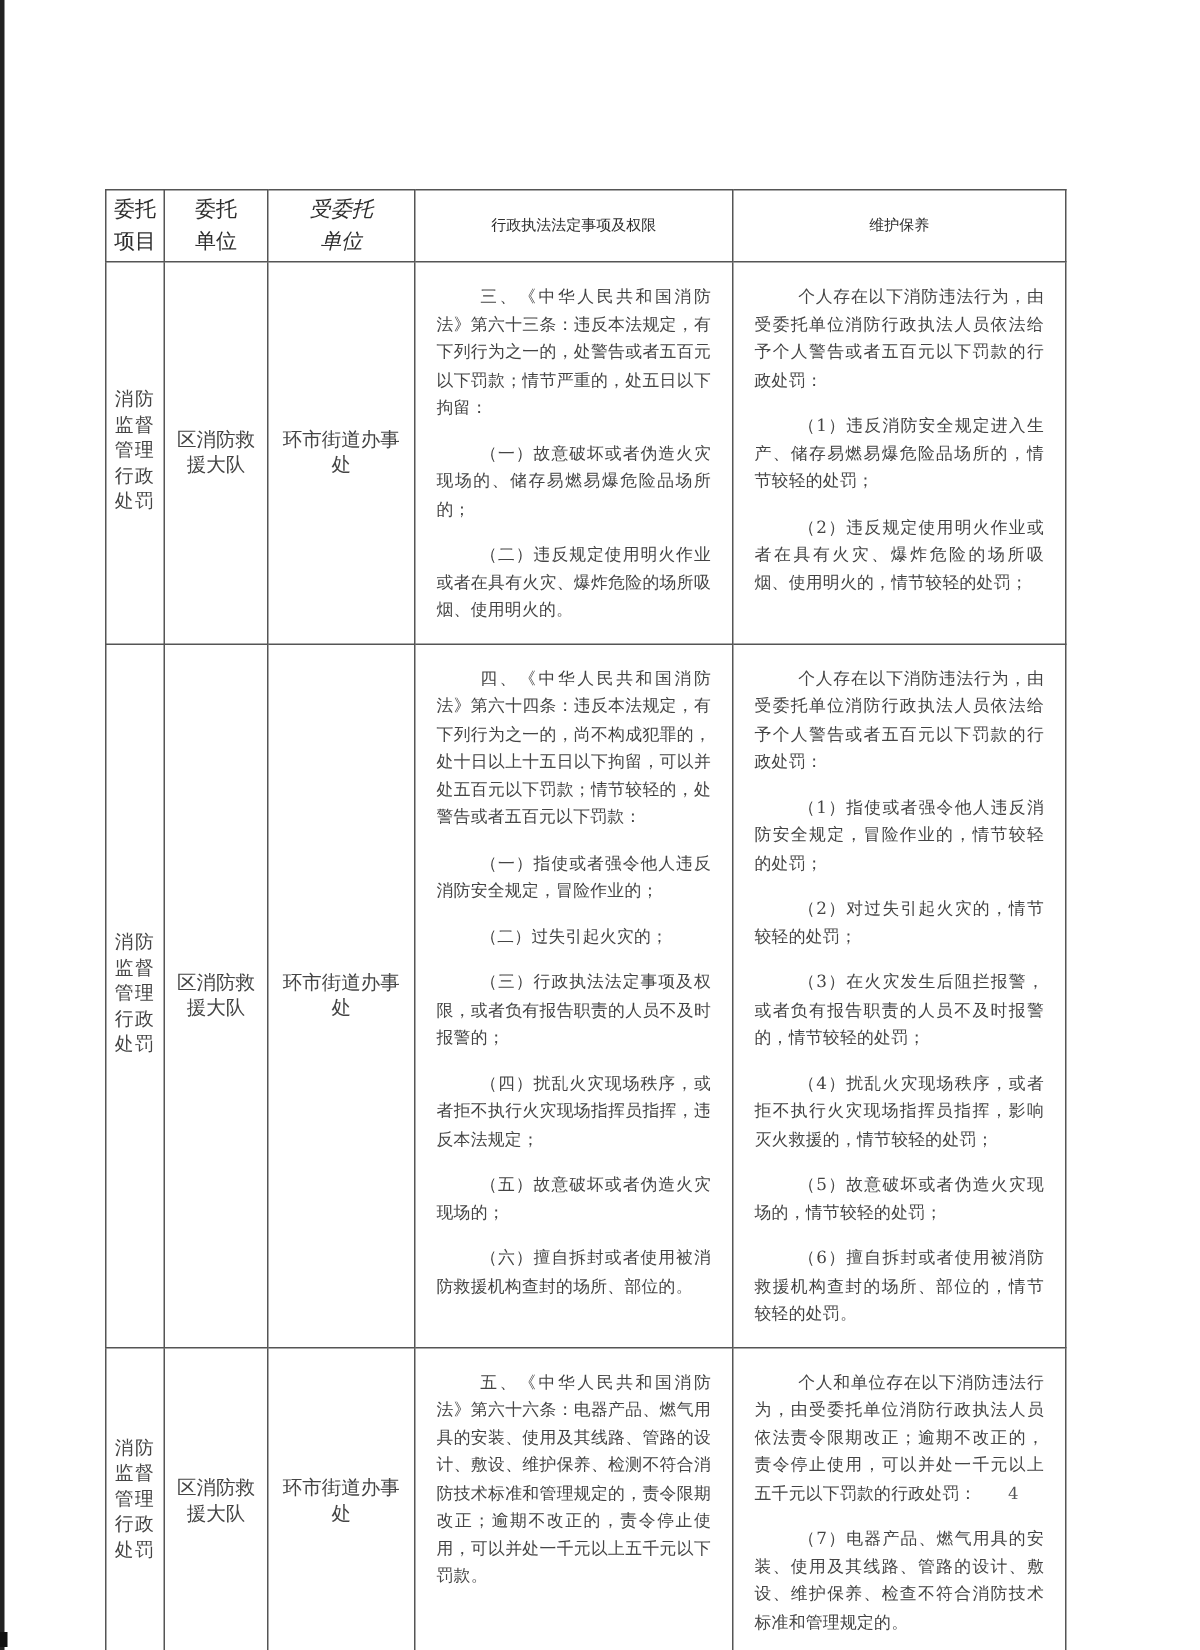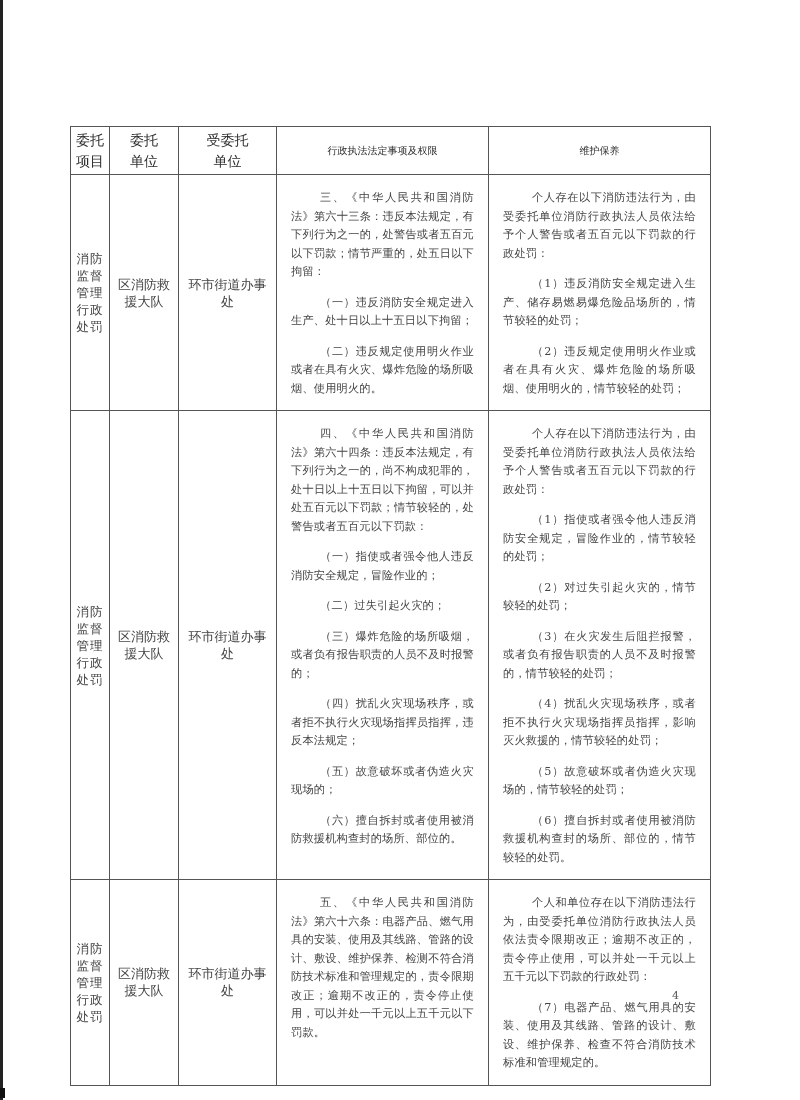--- a/index.html
+++ b/index.html
@@ -19,21 +19,21 @@
     th {
       font-weight: normal; font-size: 10px; color: #2e2e2e; line-height: 22px; vertical-align: middle !important;
       text-align: center;
     }
     .hdr-row { height: 48px; }
     .cont-row { height: 74px; }
     .row3 { height: 174px; }
     .row4 { height: 340px; }
     .row5 { height: 156px; }
     .cell-mid { vertical-align: middle !important; text-align: center; font-size: 13px; line-height: 17px; color: #444; }
-    .item-col { font-size: 12.5px; line-height: 17px; letter-spacing: 1px; padding: 0 3px !important; }
+    .item-col { font-size: 12.5px; line-height: 17px; letter-spacing: 1px; padding: 0 3px !important; font-family: Liberation Mono, monospace; }
     .txt {
       font-size: 11.2px; line-height: 18.5px; color: #444; padding: 2px 2px 0 2px; text-align: justify; letter-spacing: 0.2px;
     }
     .txt p { margin: 12px; }
     .indent { text-indent: 2.6em; }
     .page-num { position: absolute; left: 672px; top: 989px; font-size: 11px; color: #555; }
   </style>
 </head>
 <body>
 
@@ -51,37 +51,37 @@
   <tbody>
       <tr class="hdr-row">
     <th style="font-size:14px;line-height:21px;">
       <div>委托</div>
       <div>项目</div>
     </th>
     <th style="font-size:14px;line-height:21px;">
       <div>委托</div>
       <div>单位</div>
     </th>
-    <th style="font-size:14px;line-height:21px;">
+    <th style="font-size:14px;line-height:21px;font-style:italic;">
       <div>受委托</div>
       <div>单位</div>
     </th>
     <th>行政执法法定事项及权限</th>
     <th>维护保养</th>
   </tr>
 
 
   <tr class="row3">
     <td class="cell-mid item-col">消防监督管理行政处罚</td>
     <td class="cell-mid" style="padding:0 6px;">区消防救援大队</td>
     <td class="cell-mid" style="padding:0 8px;">环市街道办事处</td>
     <td>
       <div class="txt">
         <p class="indent">三、《中华人民共和国消防法》第六十三条：违反本法规定，有下列行为之一的，处警告或者五百元以下罚款；情节严重的，处五日以下拘留：</p>
-        <p class="indent">（一）违反消防安全规定进入生产、处十日以上十五日以下拘留；</p>
+        <p class="indent">（一）故意破坏或者伪造火灾现场的、储存易燃易爆危险品场所的；</p>
         <p class="indent">（二）违反规定使用明火作业或者在具有火灾、爆炸危险的场所吸烟、使用明火的。</p>
       </div>
     </td>
     <td>
       <div class="txt">
         <p class="indent">个人存在以下消防违法行为，由受委托单位消防行政执法人员依法给予个人警告或者五百元以下罚款的行政处罚：</p>
         <p class="indent">（1）违反消防安全规定进入生产、储存易燃易爆危险品场所的，情节较轻的处罚；</p>
         <p class="indent">（2）违反规定使用明火作业或者在具有火灾、爆炸危险的场所吸烟、使用明火的，情节较轻的处罚；</p>
       </div>
     </td>
@@ -89,21 +89,21 @@
 
   <tr class="row4">
     <td class="cell-mid item-col">消防监督管理行政处罚</td>
     <td class="cell-mid" style="padding:0 6px;">区消防救援大队</td>
     <td class="cell-mid" style="padding:0 8px;">环市街道办事处</td>
     <td>
       <div class="txt">
         <p class="indent">四、《中华人民共和国消防法》第六十四条：违反本法规定，有下列行为之一的，尚不构成犯罪的，处十日以上十五日以下拘留，可以并处五百元以下罚款；情节较轻的，处警告或者五百元以下罚款：</p>
         <p class="indent">（一）指使或者强令他人违反消防安全规定，冒险作业的；</p>
         <p class="indent">（二）过失引起火灾的；</p>
-        <p class="indent">（三）爆炸危险的场所吸烟，或者负有报告职责的人员不及时报警的；</p>
+        <p class="indent">（三）行政执法法定事项及权限，或者负有报告职责的人员不及时报警的；</p>
         <p class="indent">（四）扰乱火灾现场秩序，或者拒不执行火灾现场指挥员指挥，违反本法规定；</p>
         <p class="indent">（五）故意破坏或者伪造火灾现场的；</p>
         <p class="indent">（六）擅自拆封或者使用被消防救援机构查封的场所、部位的。</p>
       </div>
     </td>
     <td>
       <div class="txt">
         <p class="indent">个人存在以下消防违法行为，由受委托单位消防行政执法人员依法给予个人警告或者五百元以下罚款的行政处罚：</p>
         <p class="indent">（1）指使或者强令他人违反消防安全规定，冒险作业的，情节较轻的处罚；</p>
         <p class="indent">（2）对过失引起火灾的，情节较轻的处罚；</p>

